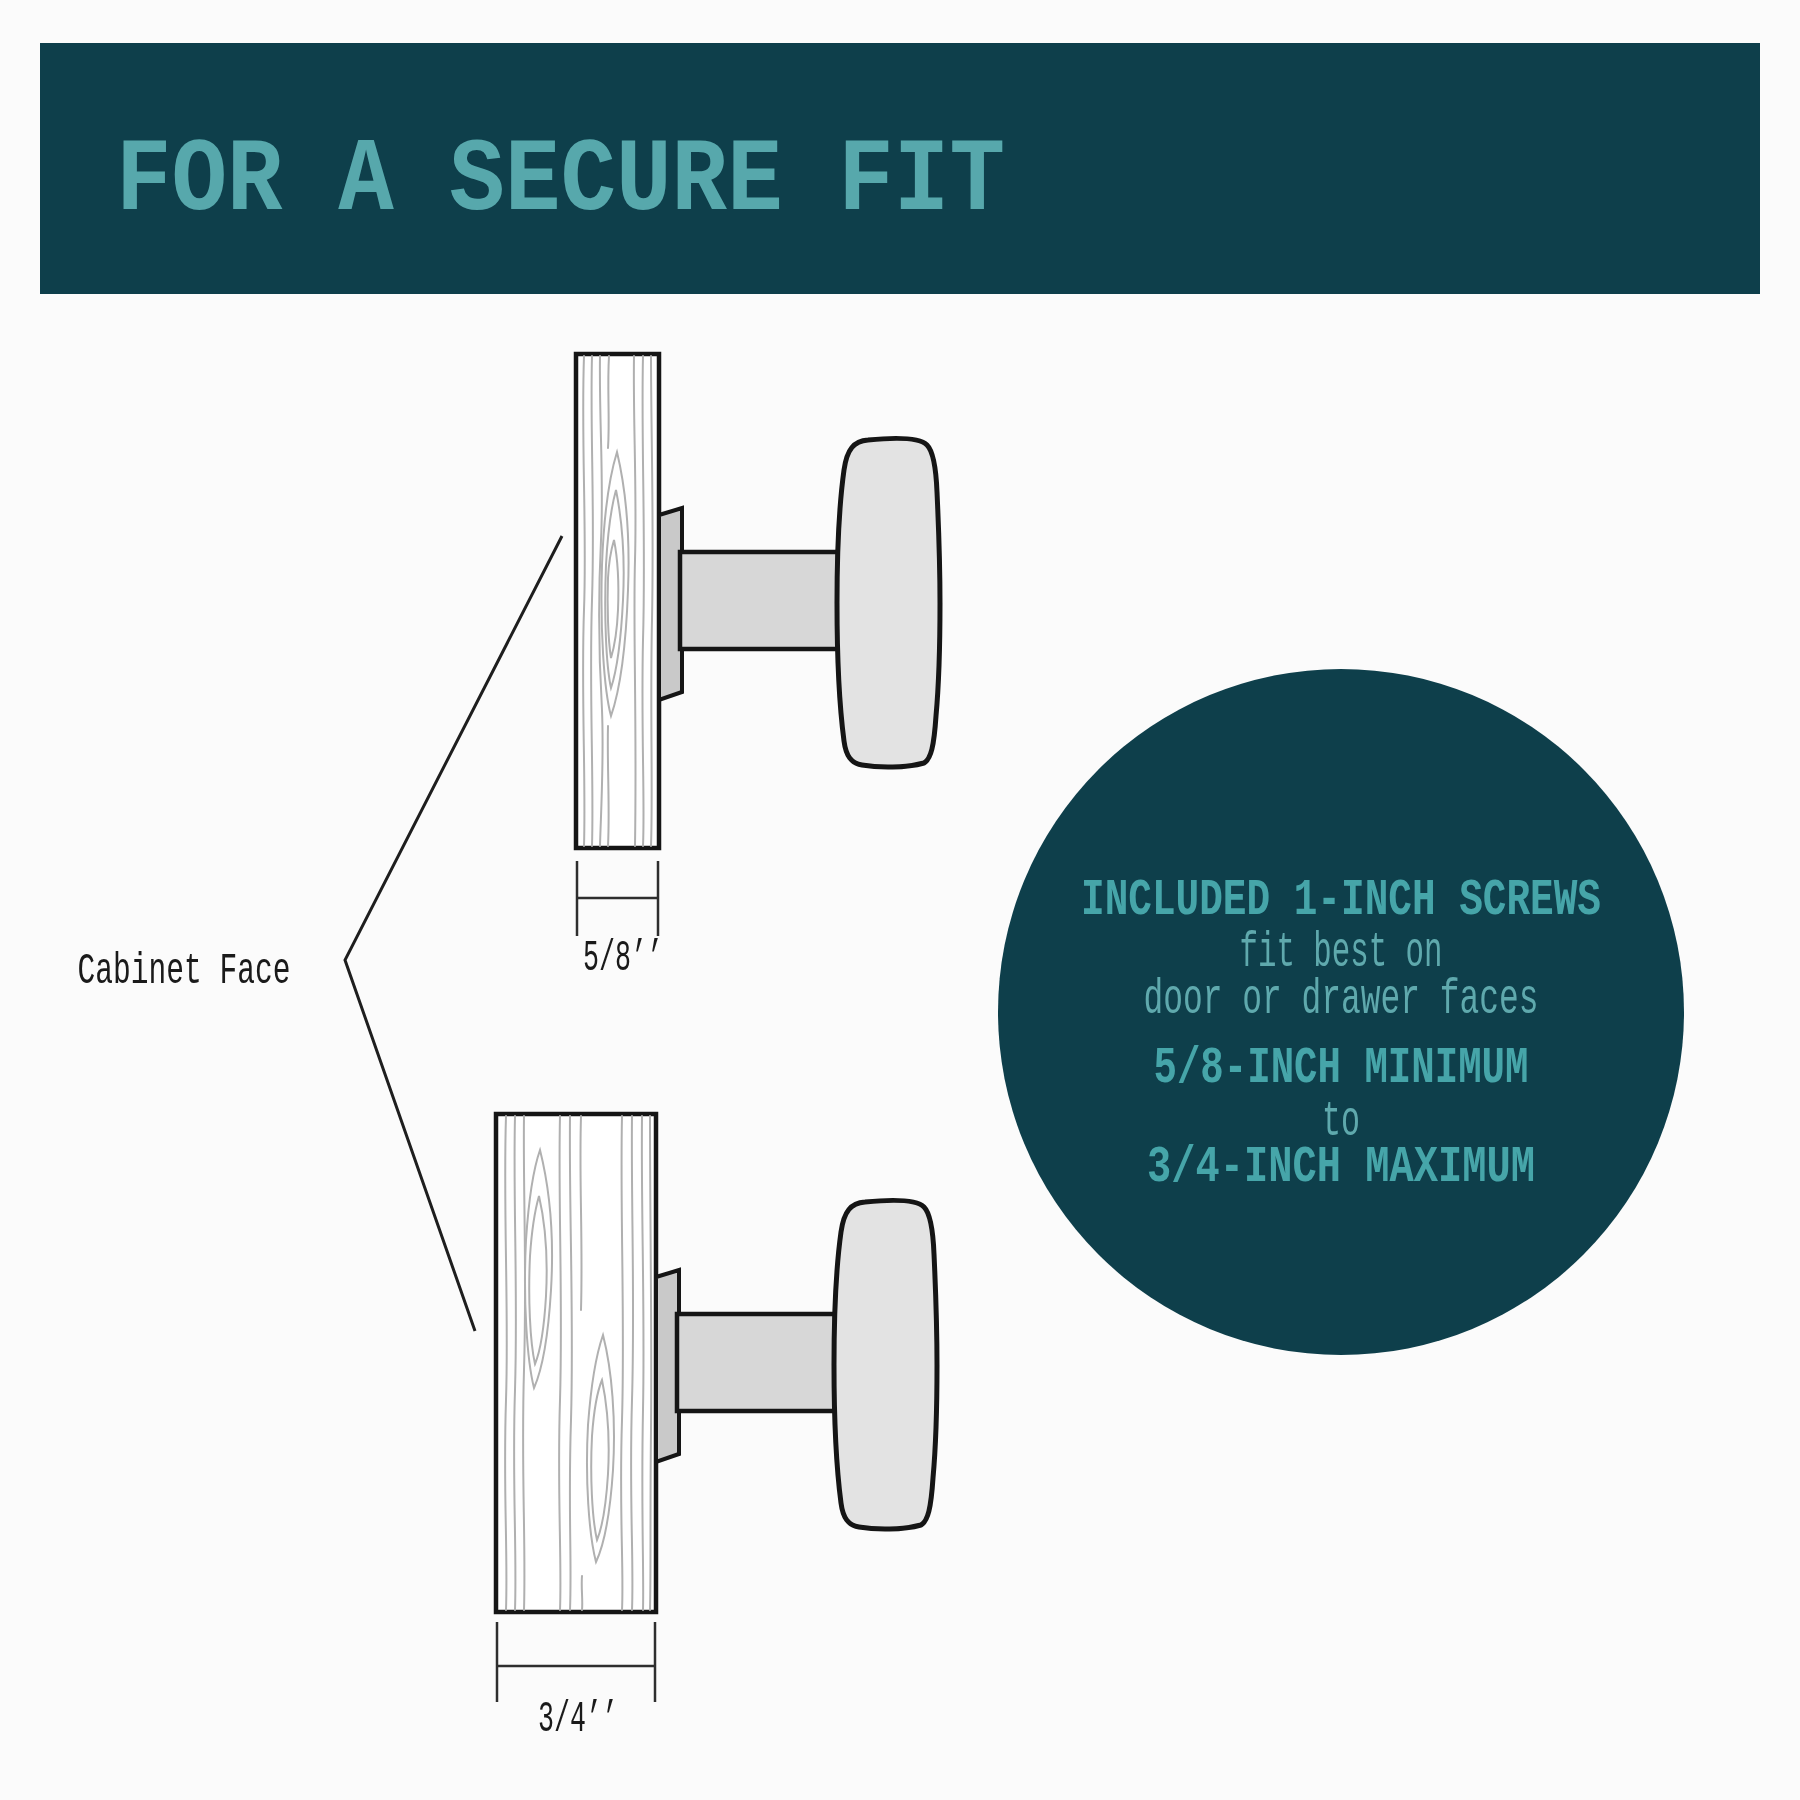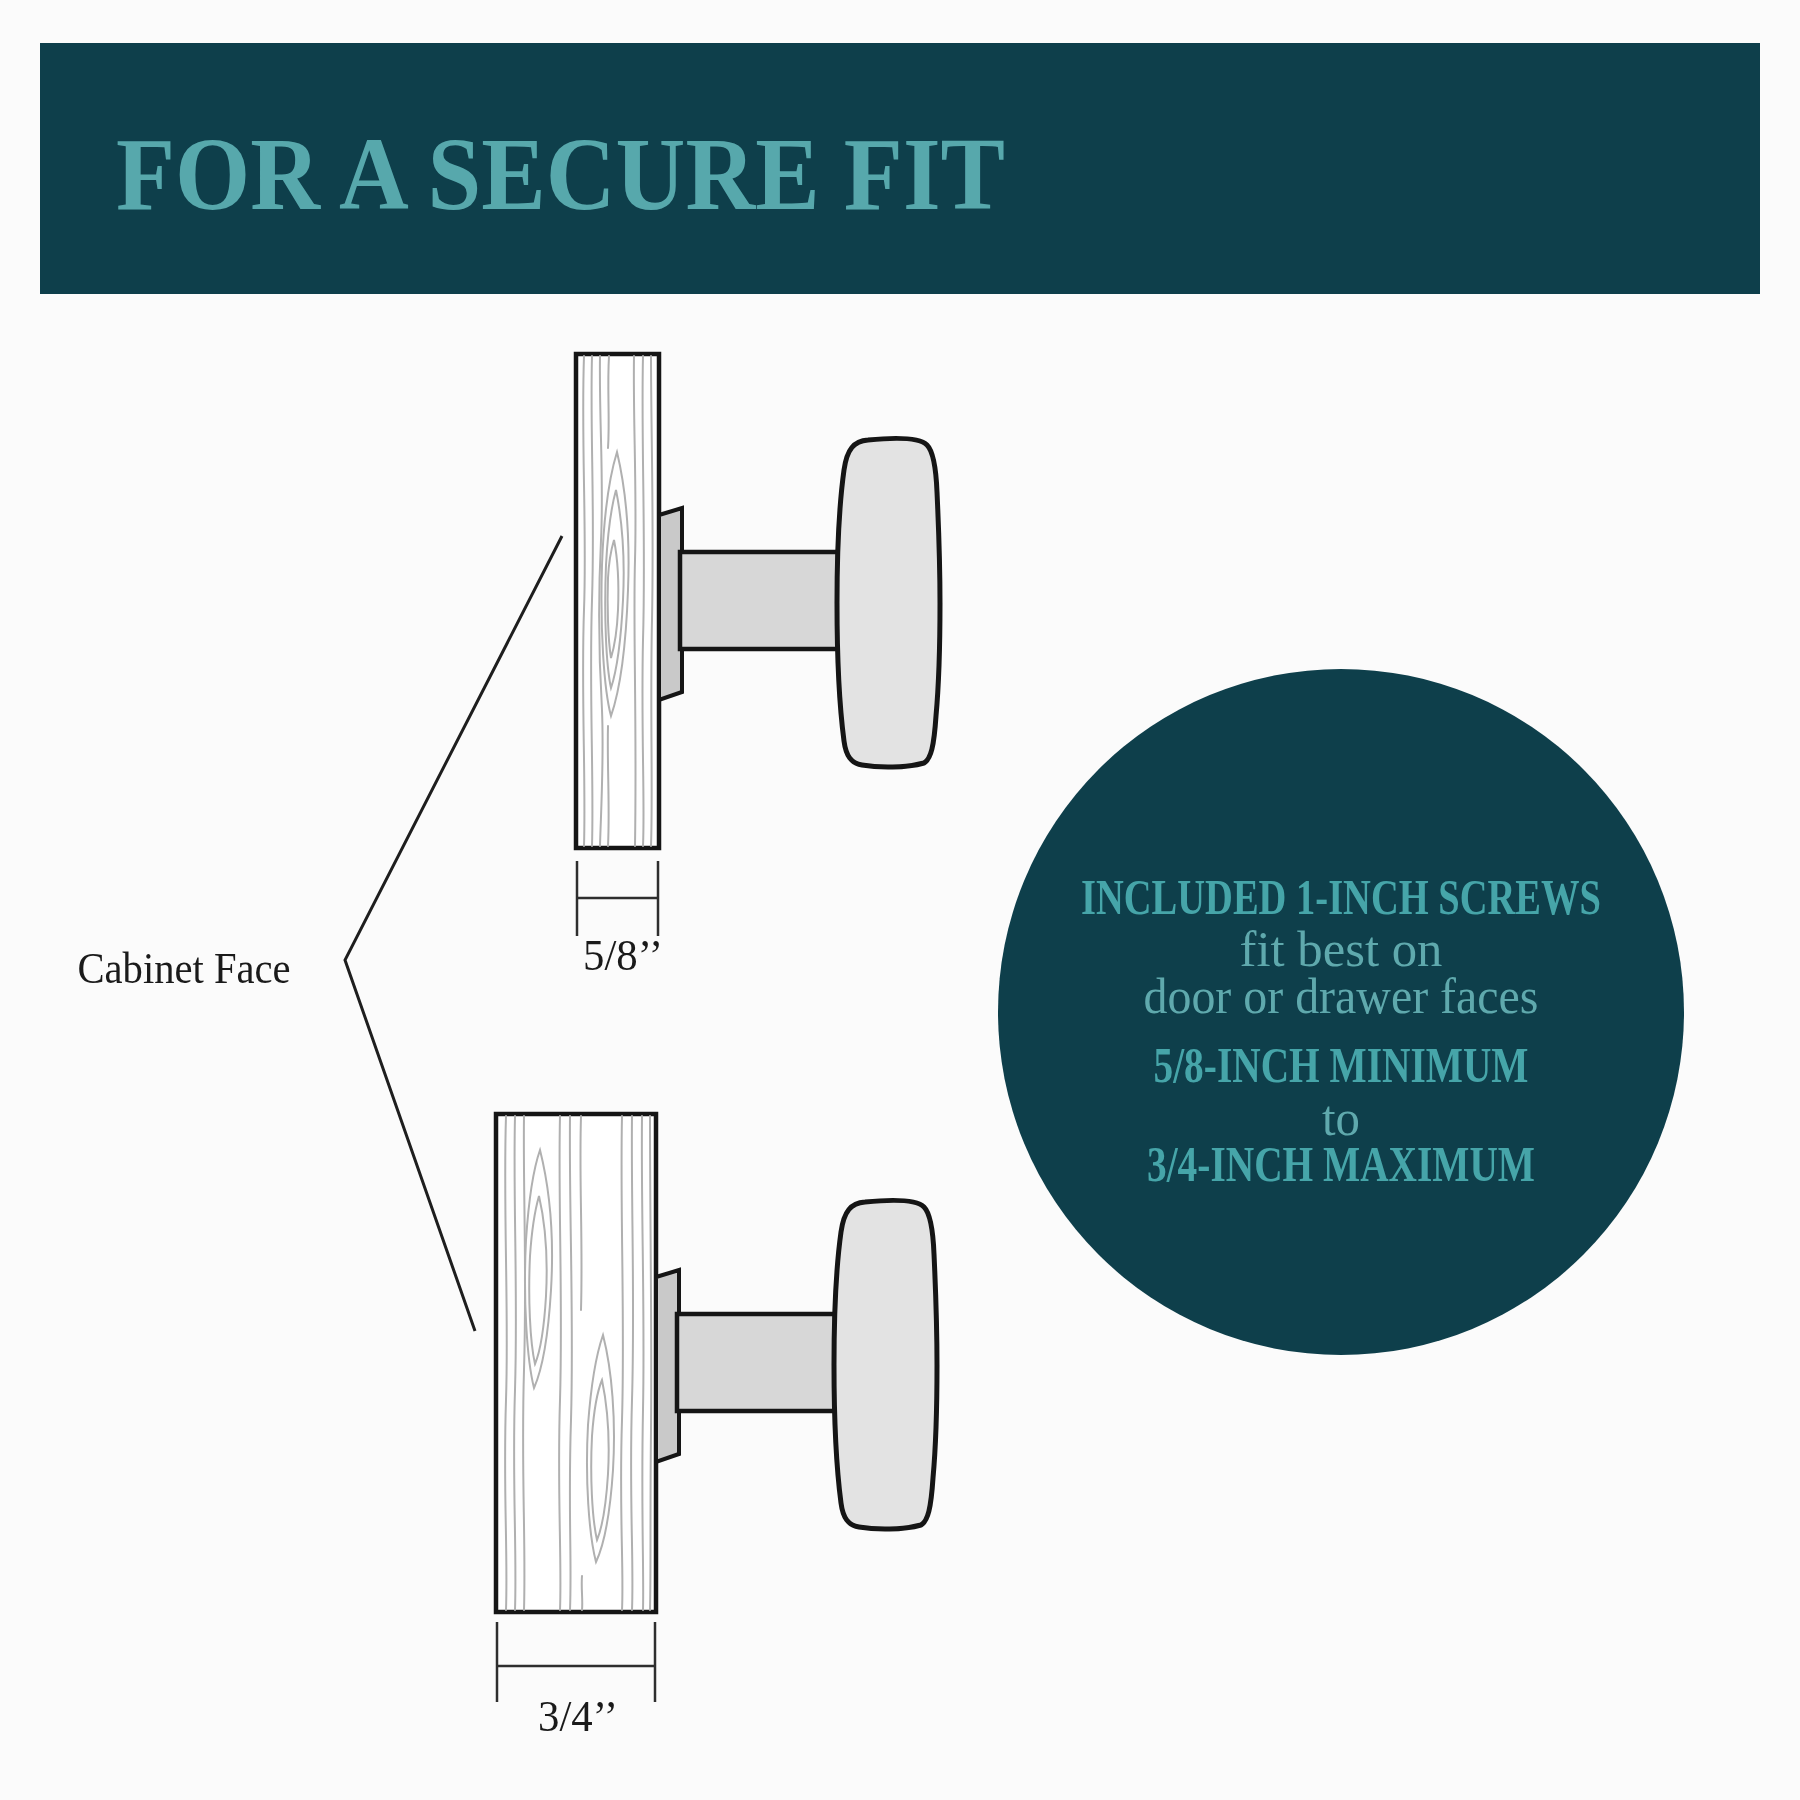--- a/index.html
+++ b/index.html
@@ -1,20 +1,20 @@
 <!DOCTYPE html>
 <html style="--page_bg: #fbfbfb; --banner_bg: #0e3f4b; --circle_bg: #0e3f4b; --title_text: #57a8ac; --circle_text_bold: #46a5a9; --circle_text_light: #5fa9ad; --outline: #151515; --grain: #b0b0b0; --knob_fill: #e3e3e3; --stem_fill: #d7d7d7; --plate_fill: #c9c9c9; --label_text: #1a1a1a;"><head>
 <meta charset="utf-8">
 <style>
   html,body{margin:0;padding:0;background:#ffffff;}
   .page{
     position:relative;
     width:1800px;height:1800px;
     background:var(--page_bg,#fbfbfb);
-    font-family:Liberation Serif, serif;
+    font-family:Liberation Mono, monospace;
     overflow:hidden;
   }
   .page svg{position:absolute;left:0;top:0;}
   .banner-rect{fill:var(--banner_bg,#0e3f4b);}
   .banner-title{
     fill:var(--title_text,#57a8ac);
     font-weight:700;font-size:103px;
   }
   .info-circle-shape{fill:var(--circle_bg,#0e3f4b);}
   .circle-bold{fill:var(--circle_text_bold,#46a5a9);font-weight:700;font-size:51px;}

